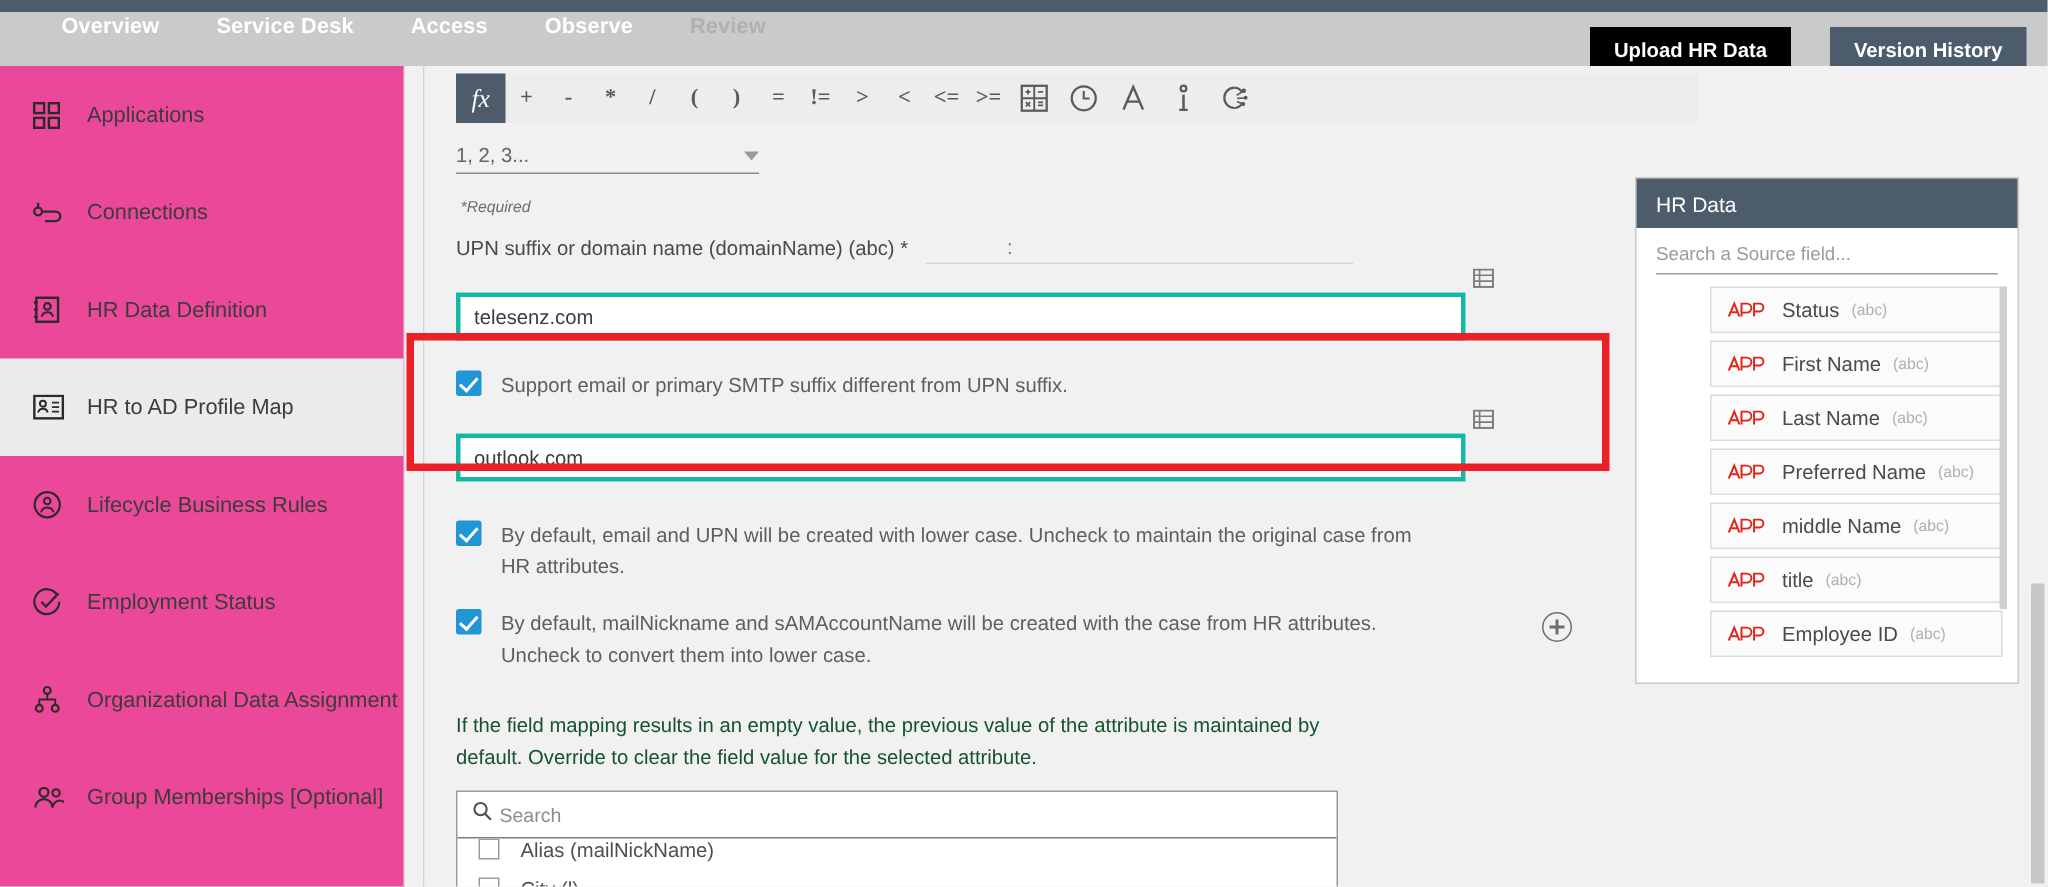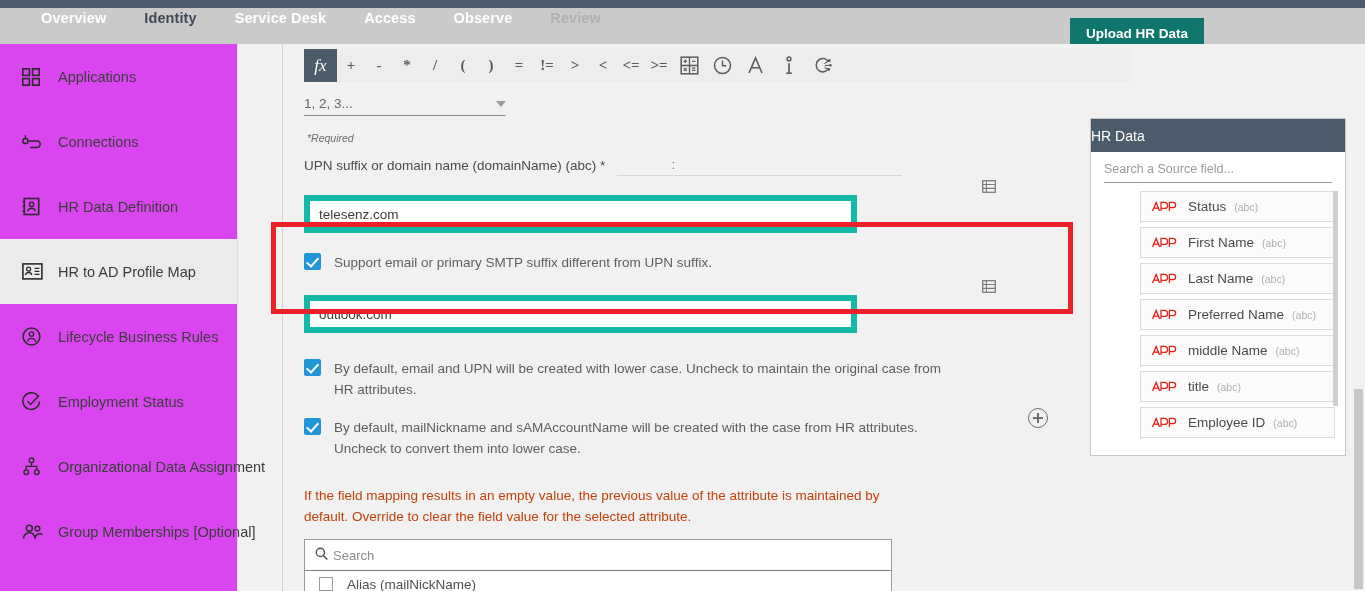--- a/index.html
+++ b/index.html
@@ -38,27 +38,27 @@
     border-left: 9px solid transparent;
     border-right: 9px solid transparent;
     border-bottom: 8px solid #f6f6f6;
   }
   .top-btn {
     position: absolute; top: 10px; height: 32px; line-height: 32px;
     font-size: 13.5px; font-weight: bold; color: #ffffff;
     padding: 0 16px; text-align: center; cursor: pointer;
     border: none; white-space: nowrap;
   }
-  #btn-upload { right: 161px; background: #0f766e; }
+  #btn-upload { right: 171px; background: #000000; }
   #btn-version { right: 14px; background: #4d5c6b; }
 
   
   #sidebar {
-    position: absolute; left: 0; top: 44px; width: 238px; height: 547px;
-    background: #d946ef; border-right: 1px solid #dddddd;
+    position: absolute; left: 0; top: 44px; width: 270px; height: 547px;
+    background: #ec4899; border-right: 1px solid #dddddd;
   }
   .side-item {
     position: relative; height: 65px; display: flex; align-items: center;
     padding-left: 22px; cursor: pointer;
   }
   .side-item.selected { background: #ebebeb; }
   .side-ico {
     width: 26px; height: 24px; margin-right: 10px;
     display: flex; align-items: center; justify-content: flex-start;
     color: #2b2b2b; flex: none;
@@ -142,52 +142,52 @@
     position: absolute; left: 0; top: 17px; width: 285px; height: 1px;
     background: #d6d6d6;
   }
   .grid-ico-row {
     position: relative; height: 16px; margin-top: 6px;
   }
   .grid-ico {
     position: absolute; right: 8px; top: 0; cursor: pointer;
   }
   .txtbox {
-    width: 553px; height: 31px; background: #ffffff;
-    border: 6px solid #14b8a6; display: flex; align-items: center;
+    width: 673px; height: 31px; background: #ffffff;
+    border: 3px solid #14b8a6; display: flex; align-items: center;
     padding: 13px 9px; font-size: 13.5px; color: #3c3c3c;
   }
   .cbrow { display: flex; align-items: flex-start; margin-top: 14px; }
   .cb {
     width: 17px; height: 17px; background: #2196d6; border-radius: 2px;
     flex: none; position: relative; margin-right: 13px; cursor: pointer;
     margin-top: 1px;
   }
   .cb::after {
     content: ""; position: absolute; left: 5px; top: 2px;
     width: 5px; height: 10px; border: solid #ffffff;
     border-width: 0 2.2px 2.2px 0; transform: rotate(42deg);
   }
   .cbtext { font-size: 13.5px; color: #5e5e5e; line-height: 21px; }
   .note {
-    font-size: 13.5px; color: #c2410c; line-height: 21px;
+    font-size: 13.5px; color: #14532d; line-height: 21px;
   }
 
   
   #attrbox {
     width: 588px; border: 1px solid #9a9a9a; background: #ffffff;
     margin-top: 12px;
   }
   #attr-search {
     height: 31px; border-bottom: 1px solid #7d7d7d;
     display: flex; align-items: center; padding: 0 10px;
   }
   #attr-search .ph { font-size: 13px; color: #8c8c8c; margin-left: 5px; }
   .attr-item {
-    height: 26px; display: flex; align-items: center; padding-left: 14px;
+    height: 26px; display: flex; align-items: flex-start; padding-left: 14px;
   }
   .attr-cb {
     width: 14px; height: 14px; border: 1px solid #9a9a9a; background: #fff;
     margin-right: 14px; flex: none; cursor: pointer;
   }
   .attr-label { font-size: 13.5px; color: #4f4f4f; }
   #attr-scroll {
     position: absolute; right: 2px; top: 33px; width: 5px; height: 55px;
     background: #cfcfcf;
   }
@@ -212,21 +212,21 @@
   }
 
   
   #hrpanel {
     position: absolute; left: 1090px; top: 118px;
     width: 256px; height: 338px; background: #ffffff;
     border: 1px solid #c8c8c8;
   }
   #hr-head {
     height: 33px; background: #4d5c6b; color: #ffffff;
-    font-size: 14px; display: flex; align-items: center; 
+    font-size: 14px; display: flex; align-items: center; padding-left: 13px;
   }
   #hr-search {
     margin: 10px 13px 0 13px; border-bottom: 1px solid #9b9b9b;
     padding-bottom: 6px; font-size: 12.5px; color: #9b9b9b;
   }
   #hr-list {
     margin: 8px 10px 0 13px; position: relative; padding-left: 36px;
   }
   .hr-item {
     height: 31px; border: 1px solid #dcdcdc; background: #fbfbfb;
@@ -255,28 +255,28 @@
   }
 </style>
 </head>
 <body>
 
 <div id="topbar"></div>
 
 <div id="navbar">
   <div class="nav-tabs">
     <div class="nav-tab">Overview</div>
-    <div class="nav-tab active">Identity</div>
     <div class="nav-tab">Service Desk</div>
     <div class="nav-tab">Access</div>
     <div class="nav-tab">Observe</div>
     <div class="nav-tab dim">Review</div>
   </div>
   <div id="nav-pointer"></div>
   <div class="top-btn" id="btn-upload">Upload HR Data</div>
+  <div class="top-btn" id="btn-version">Version History</div>
 </div>
 
 <div id="sidebar">
 
   <div class="side-item">
     <div class="side-ico">
       <svg width="18" height="18" viewBox="0 0 18 18">
           <rect x="0.8" y="0.8" width="6.6" height="6.6" fill="none" stroke="#2b2b2b" stroke-width="1.6"></rect>
           <rect x="10.6" y="0.8" width="6.6" height="6.6" fill="none" stroke="#2b2b2b" stroke-width="1.6"></rect>
           <rect x="0.8" y="10.6" width="6.6" height="6.6" fill="none" stroke="#2b2b2b" stroke-width="1.6"></rect>

